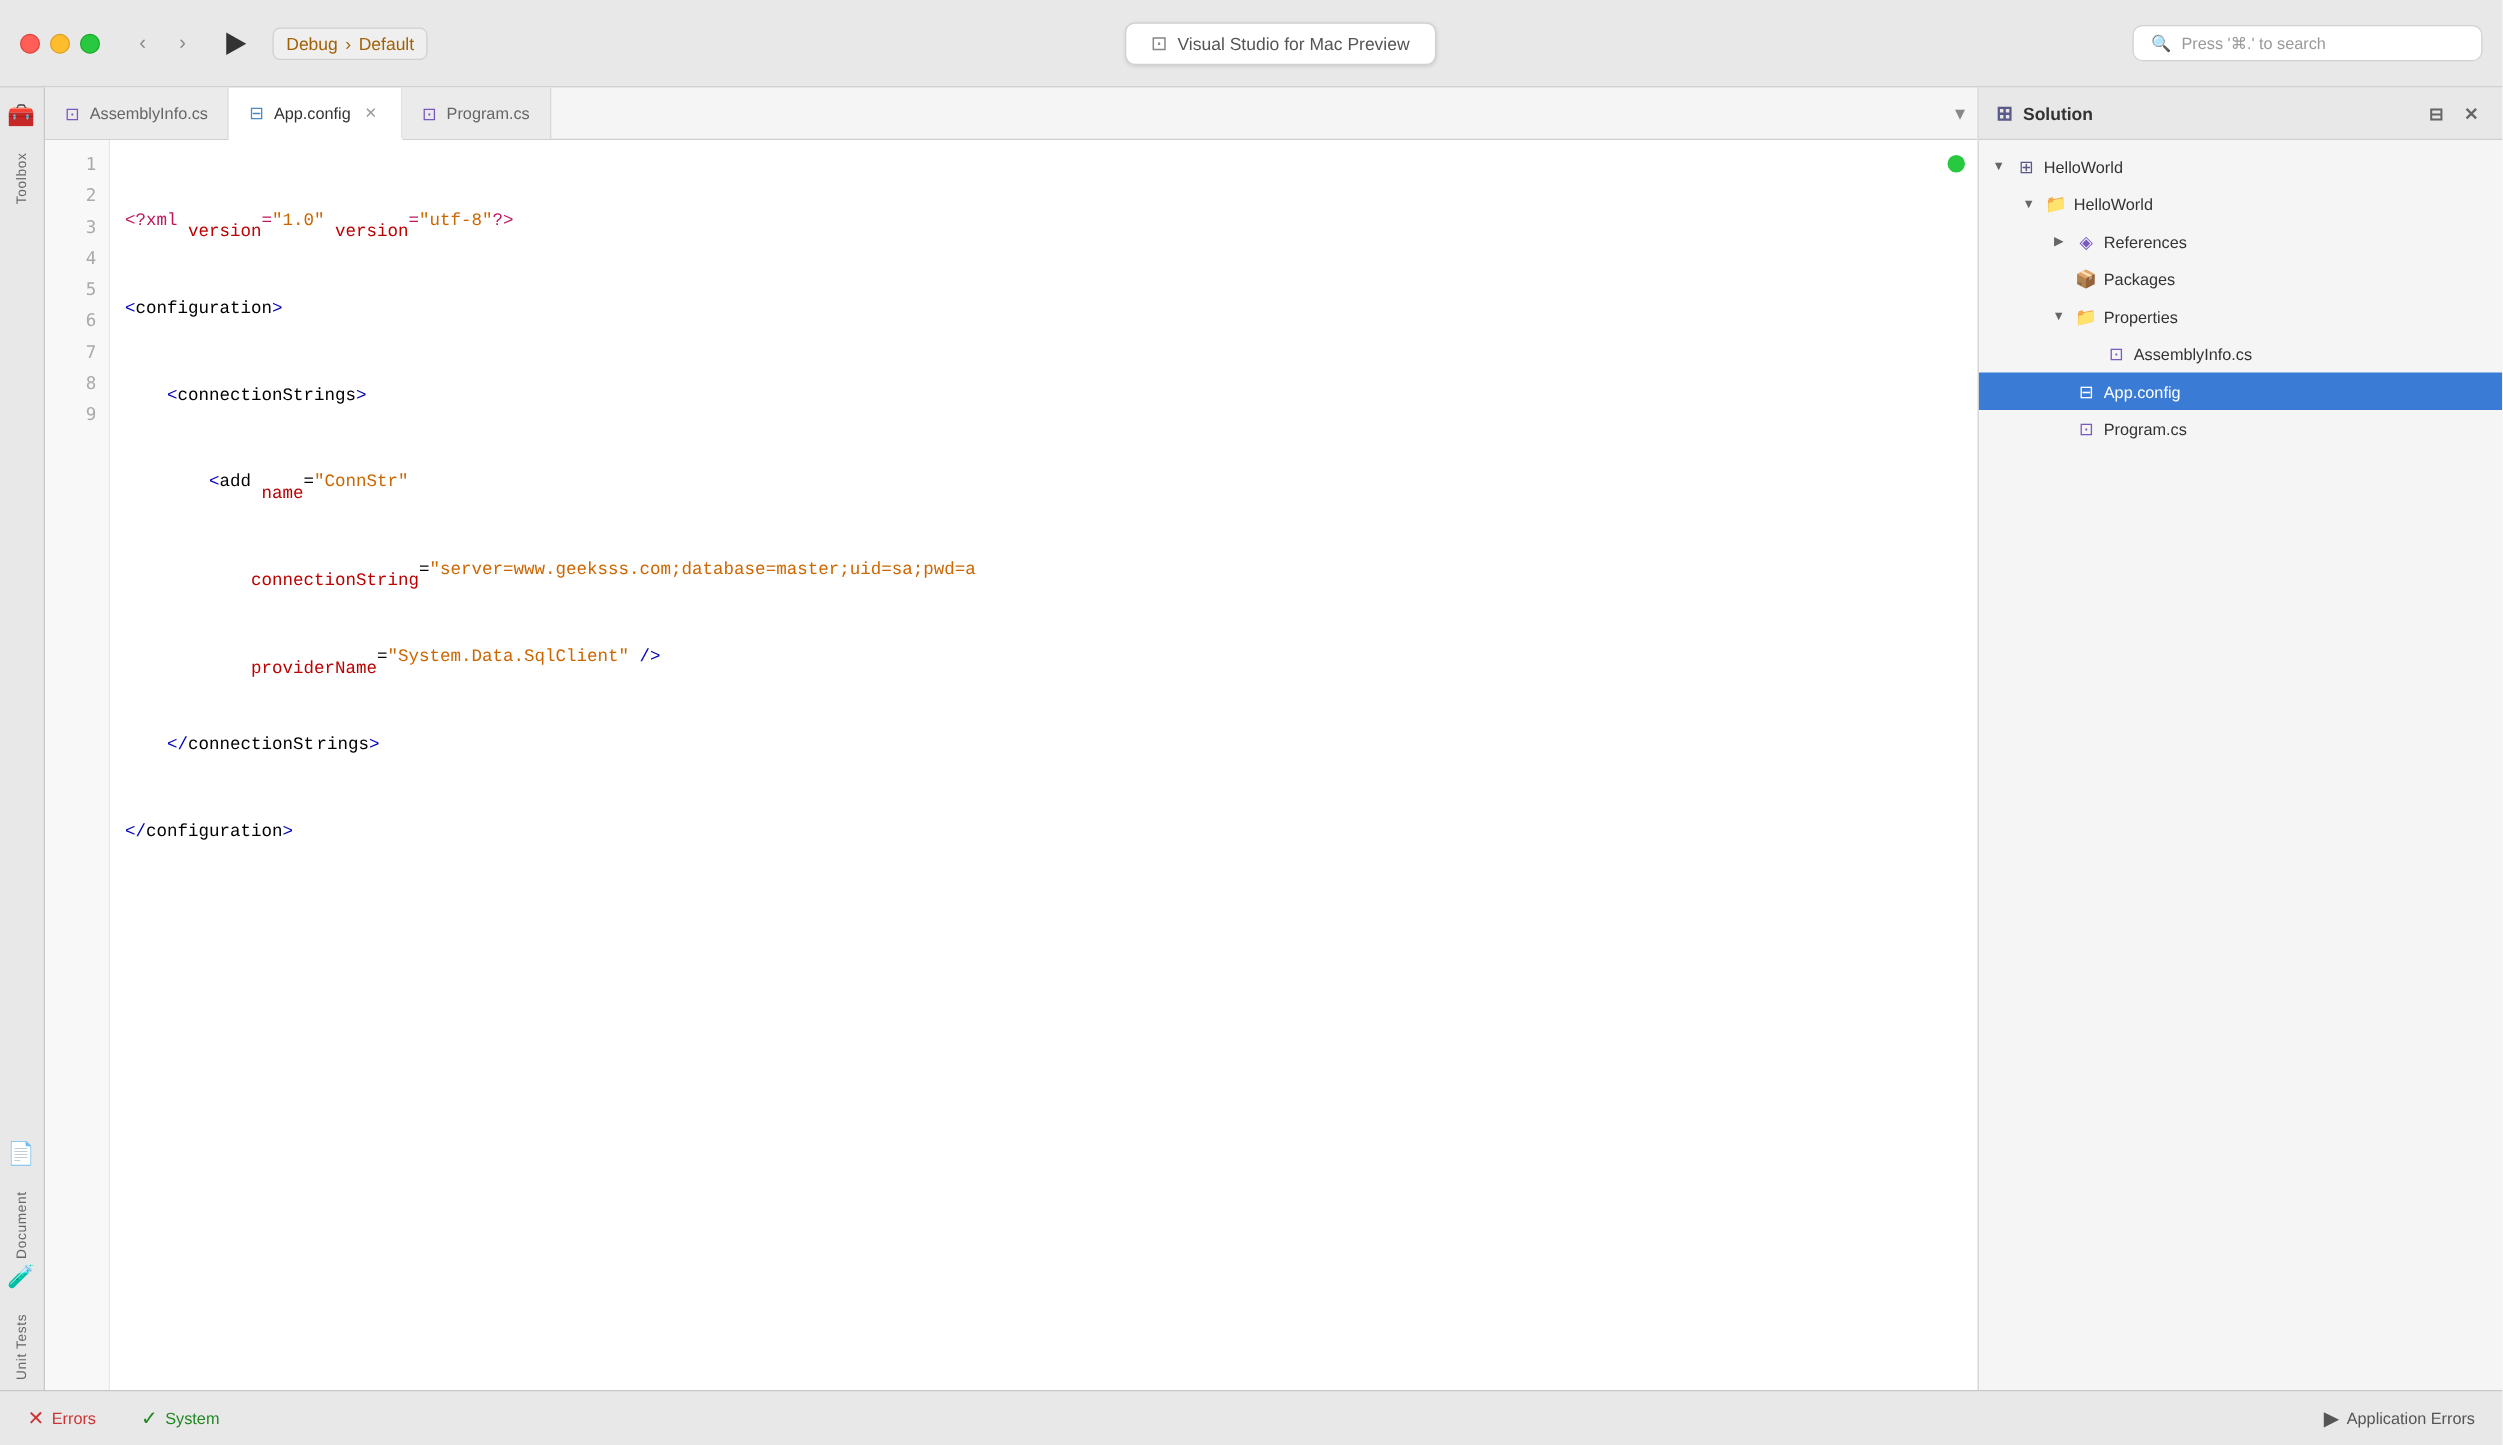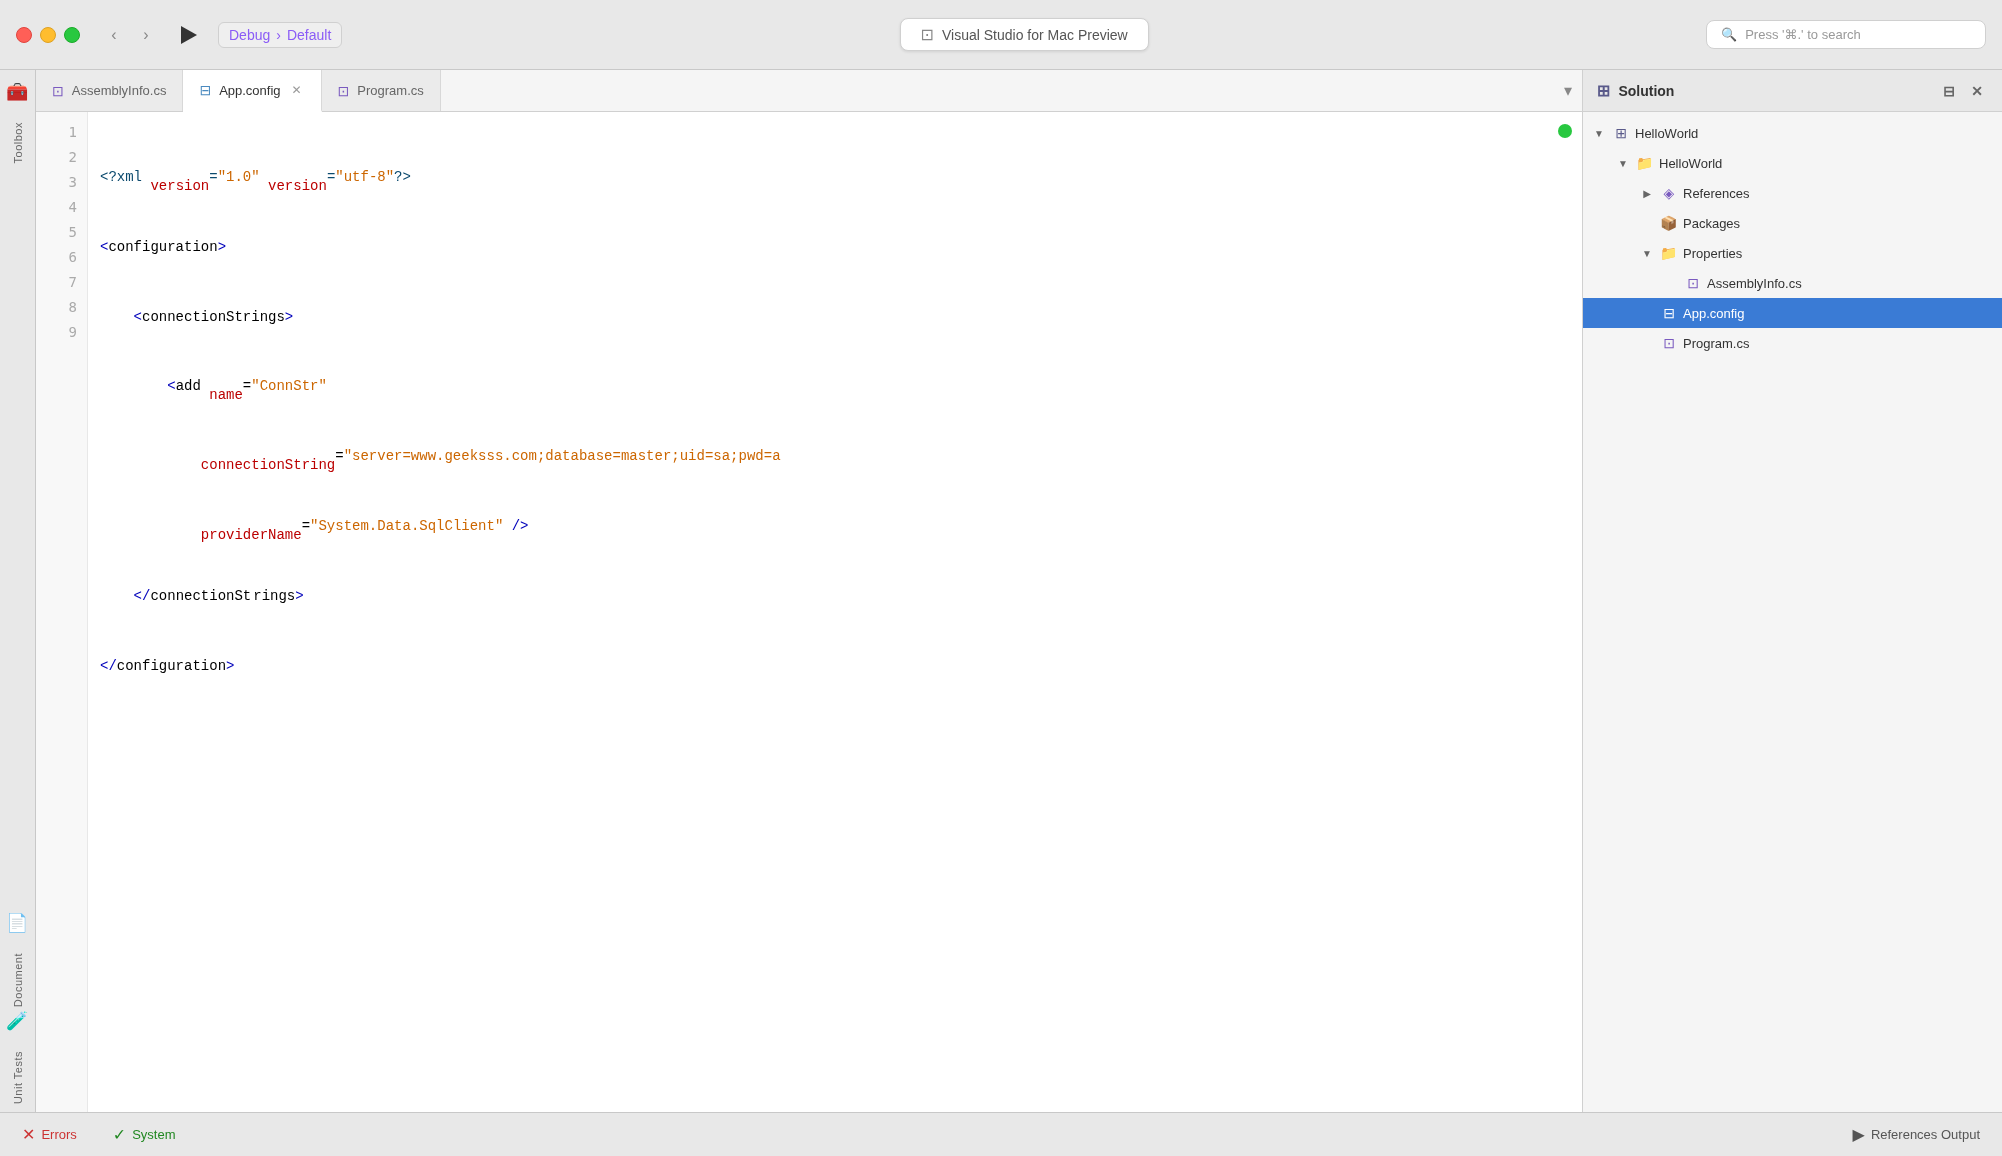--- a/index.html
+++ b/index.html
@@ -59,21 +59,21 @@
 
     .debug-bar {
       display: flex;
       align-items: center;
       gap: 6px;
       padding: 4px 10px;
       background: #efefef;
       border: 1px solid #d0d0d0;
       border-radius: 6px;
       font-size: 14px;
-      color: #8b5cf6;
+      color: #a16207;
     }
 
     .run-btn {
       width: 34px;
       height: 34px;
       background: transparent;
       border: none;
       cursor: pointer;
       display: flex;
       align-items: center;
@@ -256,21 +256,21 @@
       height: 25px;
       display: flex;
       align-items: center;
     }
 
     
     .xml-bracket { color: #0000bb; }
     .xml-tag { color: #000000; }
     .xml-attr { color: #bb0000; margin-top: 18px; }
     .xml-string { color: #cc6600; }
-    .xml-pi { color: #0c4a6e; }
+    .xml-pi { color: #be185d; }
 
     .status-dot {
       position: absolute;
       top: 12px;
       right: 10px;
       width: 14px;
       height: 14px;
       border-radius: 50%;
       background: #28c840;
     }
@@ -554,15 +554,15 @@
     <span class="icon">✕</span>
     <span>Errors</span>
   </div>
   <div class="status-item status-ok">
     <span class="icon">✓</span>
     <span>System</span>
   </div>
   <div style="flex:1"></div>
   <div class="status-item">
     <span class="icon">▶</span>
-    <span>References Output</span>
+    <span>Application Errors</span>
   </div>
 </div>
 
 </body></html>

